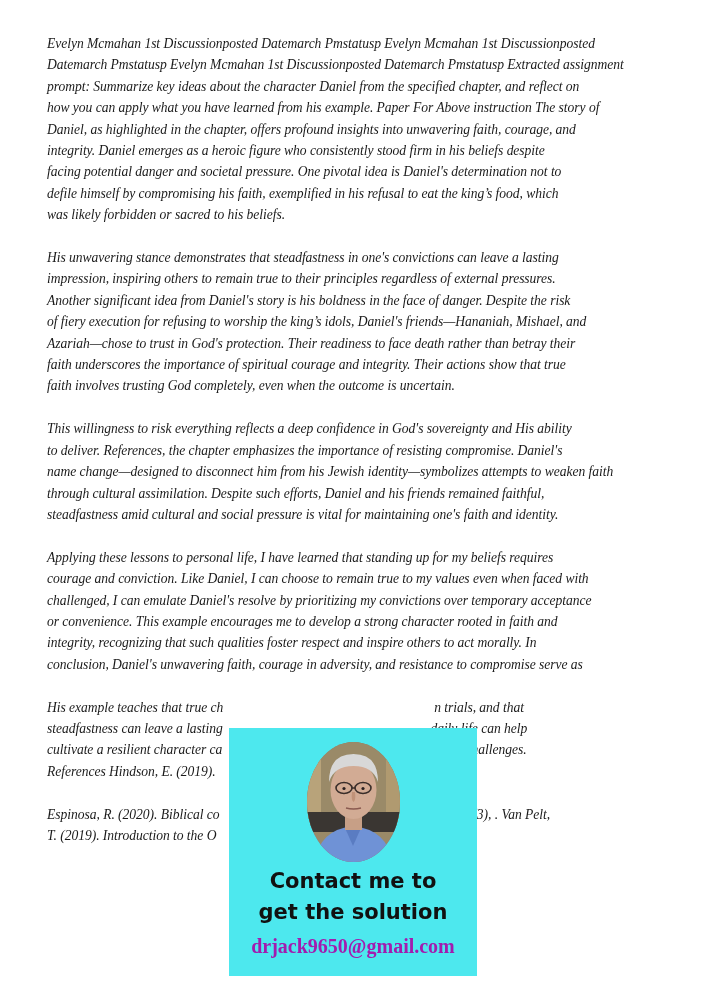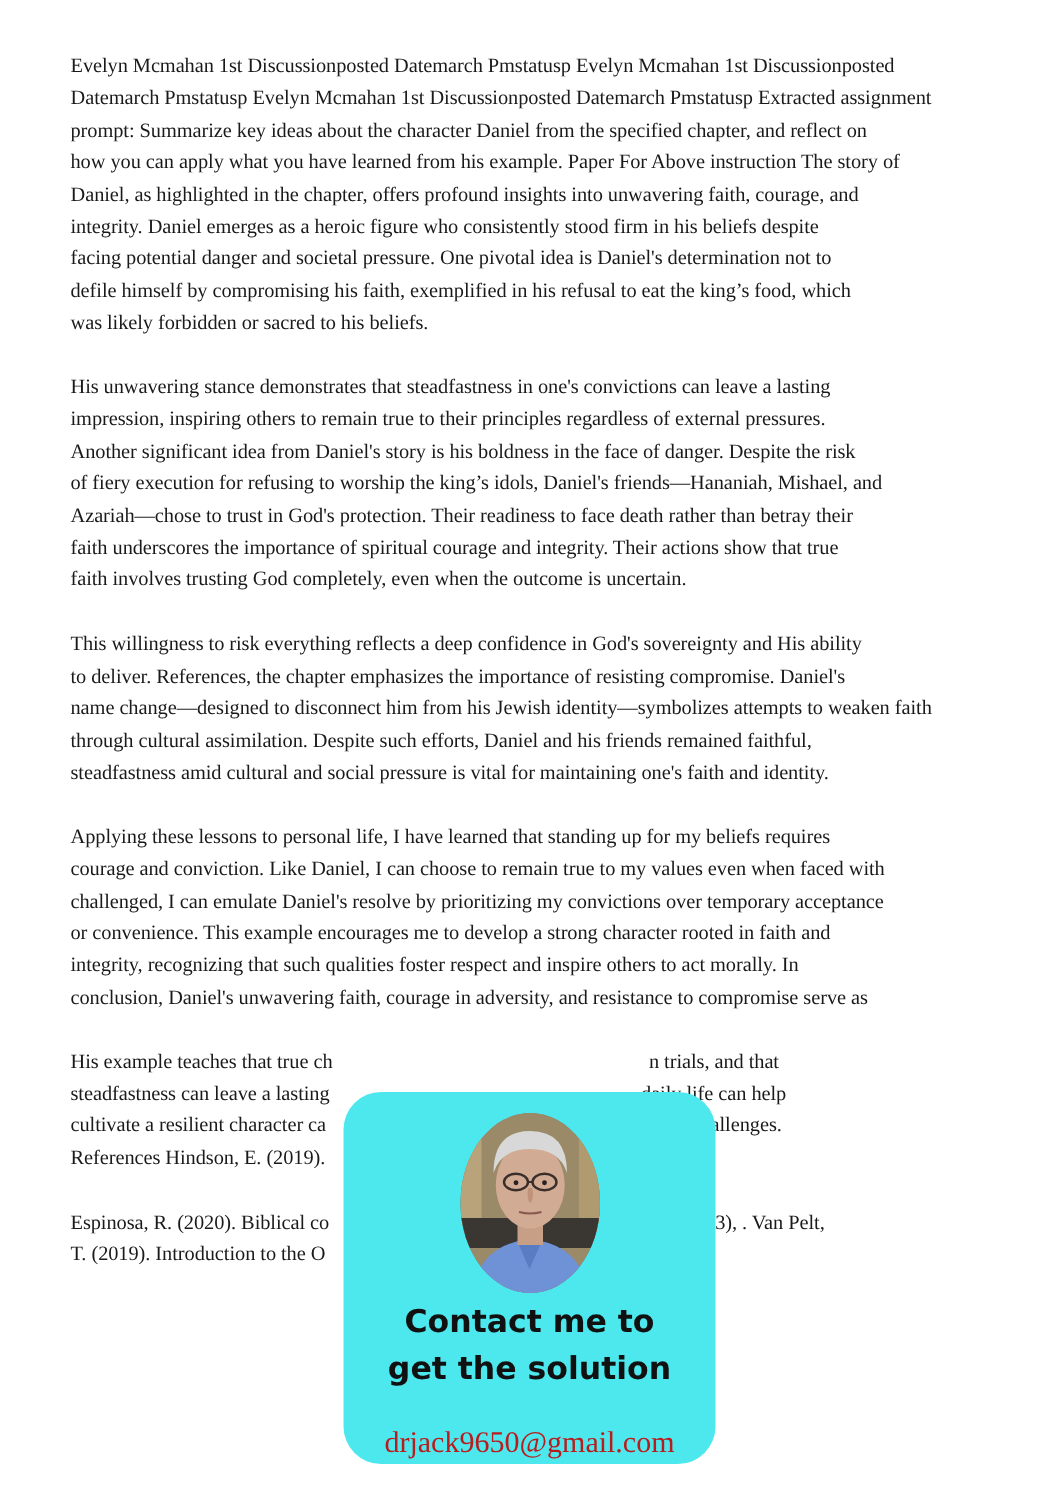--- a/index.html
+++ b/index.html
@@ -13,39 +13,39 @@
       position: relative;
       overflow: hidden;
       font-family: "Liberation Serif", "DejaVu Serif", serif;
       color: #1a1a1a;
     }
     .page {
       position: absolute;
       left: 47px;
       top: 33px;
       width: 620px;
+      font-style: italic;
     }
     .para {
       margin: 0 0 21.4px 0;
     }
     .line {
       display: block;
       font-size: 13.6px;
       line-height: 21.4px;
       white-space: nowrap;
       letter-spacing: -0.05px;
     }
     .overlay {
       position: absolute;
       left: 229px;
       top: 728px;
       width: 248px;
       height: 248px;
       background: #4de8ee;
-      border-radius: 25px;
     }
     .portrait {
       position: absolute;
       left: 78px;
       top: 14px;
       width: 93px;
       height: 120px;
       border-radius: 50%;
       overflow: hidden;
       background: linear-gradient(180deg, #8a7a60 0%, #a89570 30%, #6d6048 55%, #3d3a36 70%, #6d8fd0 72%, #5f80c8 100%);
@@ -68,25 +68,24 @@
     }
     .cta-1 { top: 140px; }
     .cta-2 { top: 171px; }
     .email {
       position: absolute;
       left: 0;
       top: 206px;
       width: 100%;
       text-align: center;
       font-family: "Liberation Serif", "DejaVu Serif", serif;
-      font-weight: normal;
+      font-weight: bold;
       font-size: 20px;
       line-height: 24px;
-      color: #b91c1c;
-      margin-top: 16px;
+      color: #a21caf;
     }
   </style>
 </head>
 <body>
 
 <div class="page">
   <div class="para">
     <span class="line">Evelyn Mcmahan 1st Discussionposted Datemarch Pmstatusp Evelyn Mcmahan 1st Discussionposted</span>
     <span class="line">Datemarch Pmstatusp Evelyn Mcmahan 1st Discussionposted Datemarch Pmstatusp Extracted assignment</span>
     <span class="line">prompt: Summarize key ideas about the character Daniel from the specified chapter, and reflect on</span>

